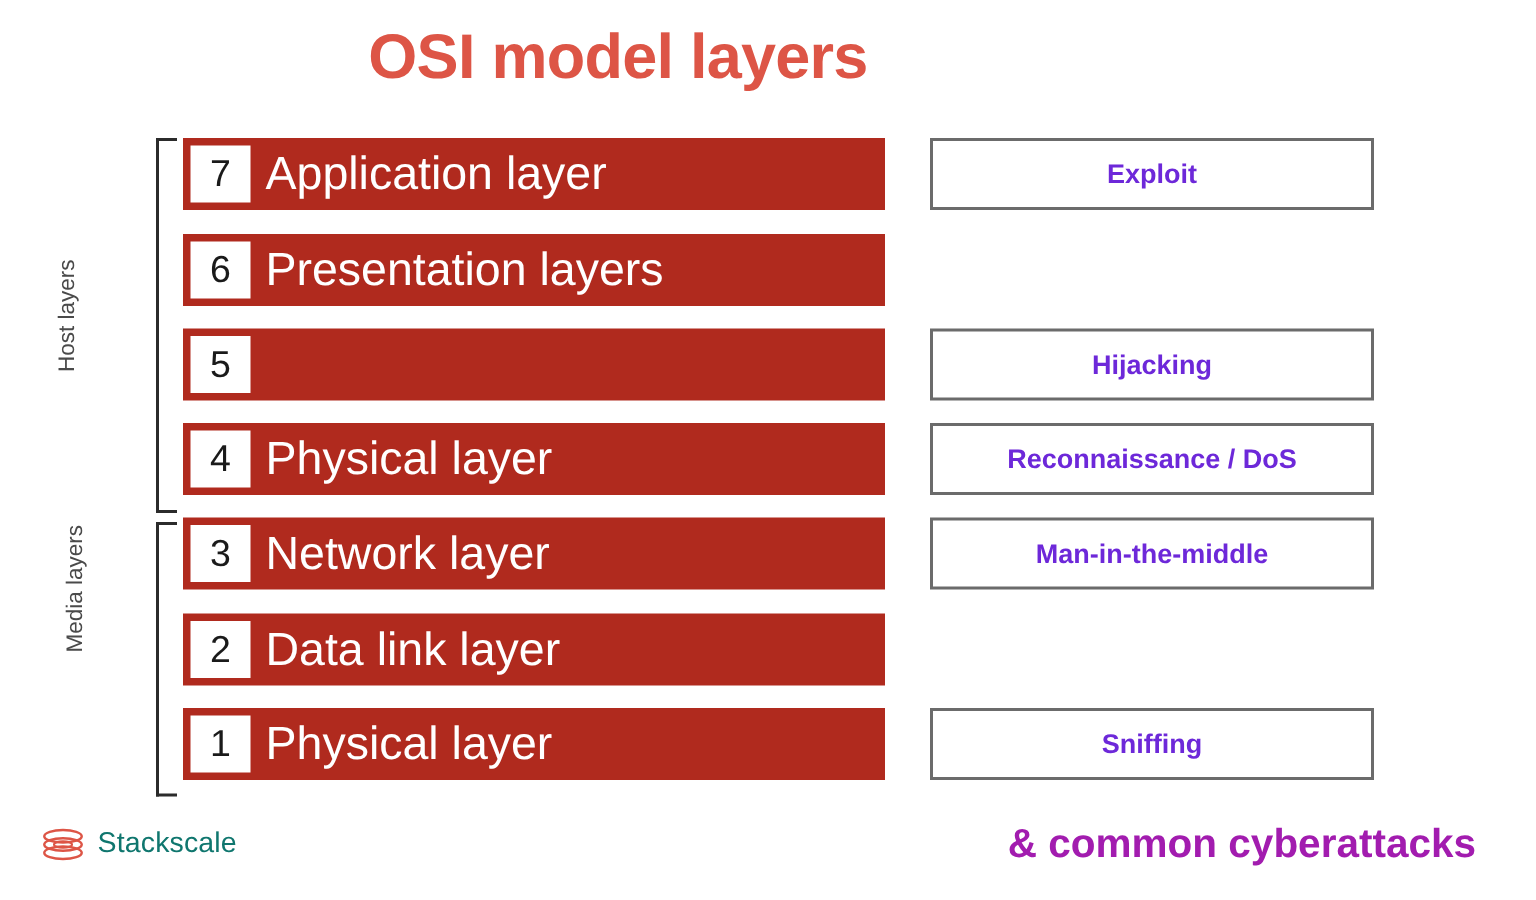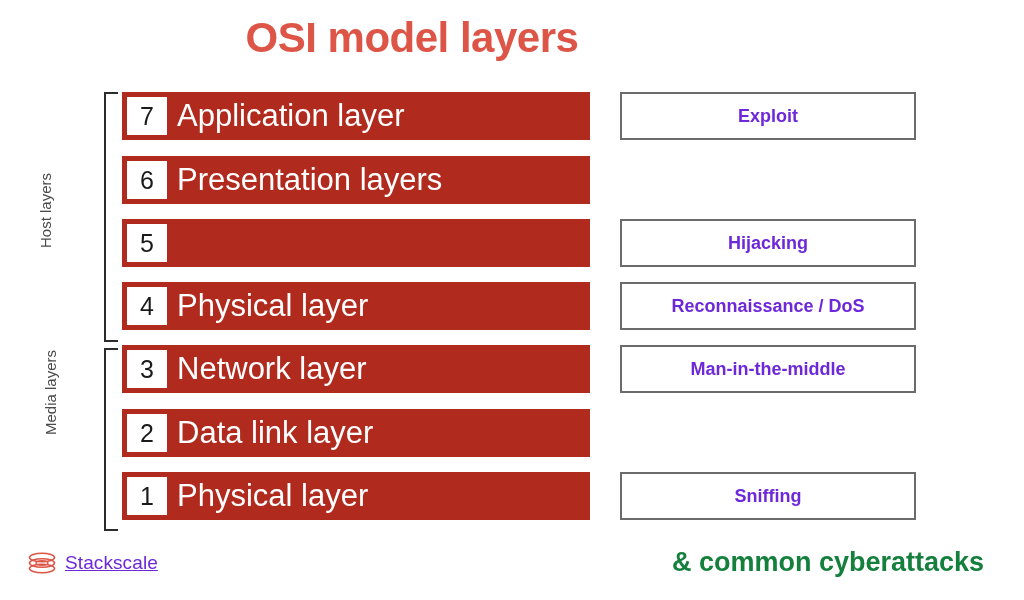--- a/index.html
+++ b/index.html
@@ -130,31 +130,30 @@
     position: absolute;
     left: 28px;
     bottom: 26px;
     display: flex;
     align-items: center;
     gap: 9px;
   }
   #logo-mark { display: block; }
   #logo-text {
     font-size: 19px;
-    color: #6d28d9;
+    color: #0f766e;
     letter-spacing: 0.1px;
-    text-decoration: underline;
   }
   #footer-tagline {
     position: absolute;
     right: 40px;
     bottom: 22px;
     font-size: 27px;
     font-weight: bold;
-    color: #15803d;
+    color: #a21caf;
     white-space: nowrap;
   }
 </style>
 </head>
 <body>
 
 <div id="page-title">OSI model layers</div>
 
 <div id="diagram">
 

